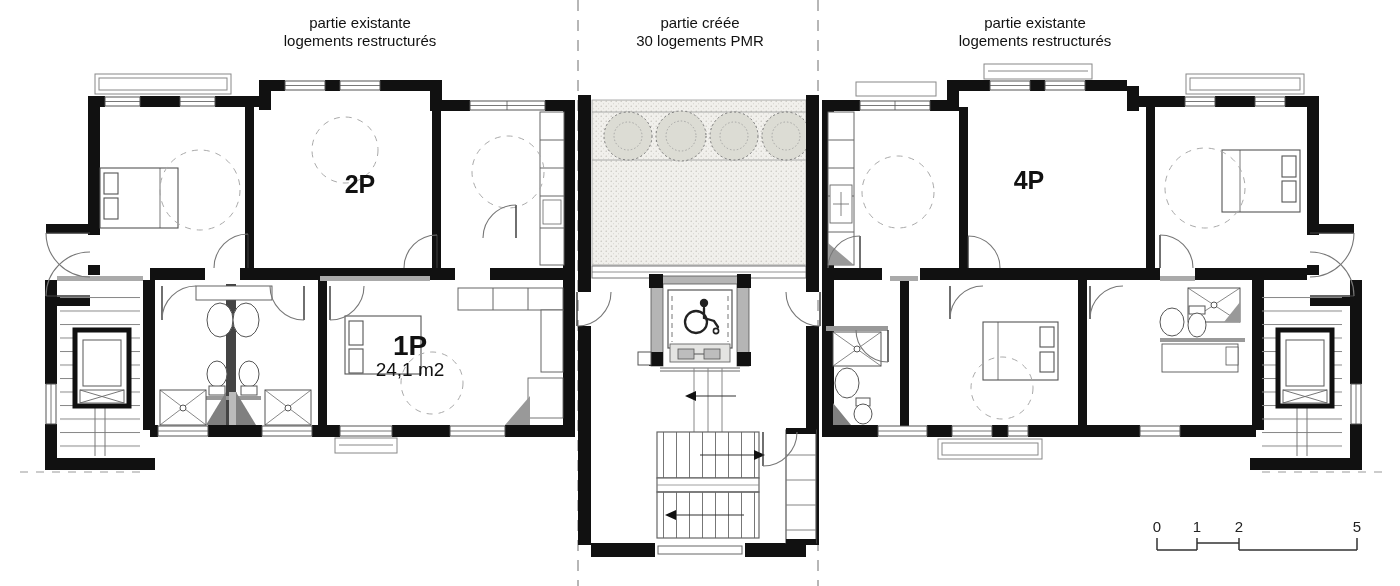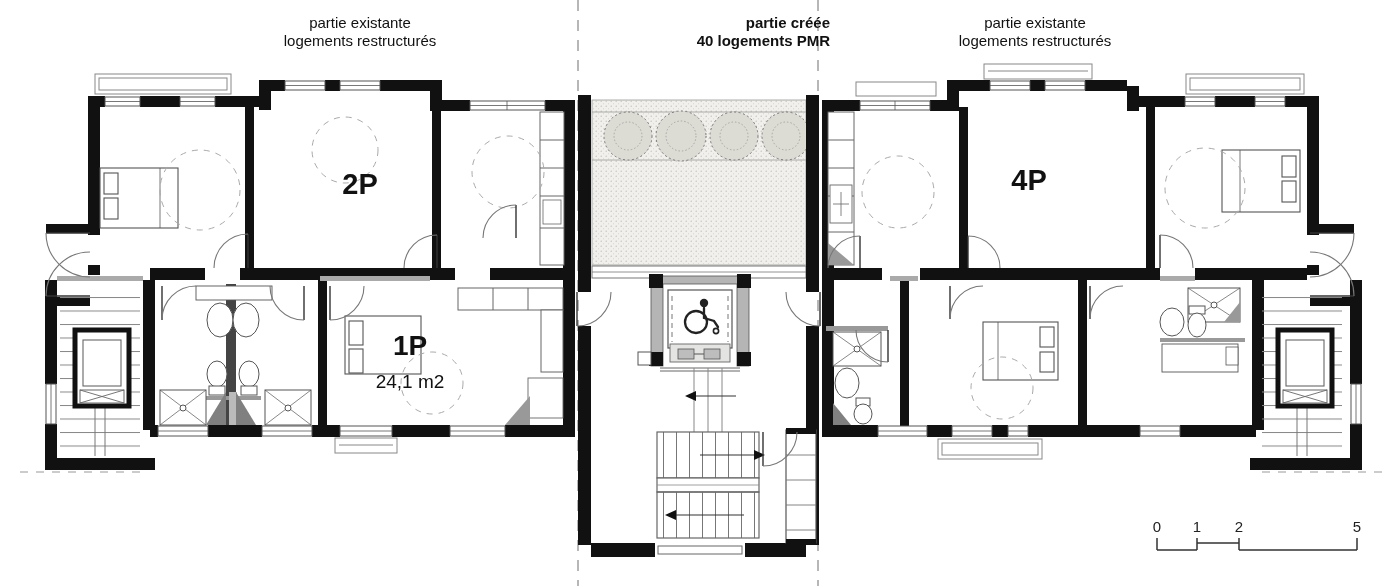--- a/index.html
+++ b/index.html
@@ -1,22 +1,22 @@
 <!DOCTYPE html>
 <html><head>
 <meta charset="utf-8">
 <style>
   html,body{margin:0;padding:0;background:#fff;}
   #stage{position:relative;width:1400px;height:586px;background:#fff;overflow:hidden;
          font-family:"Liberation Sans","DejaVu Sans",sans-serif;color:#111;padding-left:13px;}
   #plansvg{position:absolute;left:0;top:0;}
   .ann{position:absolute;text-align:center;font-size:15px;line-height:18px;color:#111;}
-  .ann.bold{font-weight:bold;text-align:right;}
+  .ann.bold{font-weight:normal;}
   .aptlabel{position:absolute;text-align:center;color:#111;}
-  .aptlabel .big{font-weight:bold;font-size:29px;line-height:24px;}
+  .aptlabel .big{font-weight:bold;font-size:25px;line-height:24px;}
   .aptlabel .area{font-size:20px;line-height:24px;margin-top:4px;}
   .tick{position:absolute;width:20px;text-align:center;font-size:15px;color:#222;}
 </style>
 </head>
 <body>
 
 <div id="stage">
 
 <svg id="plansvg" width="1400" height="586" viewBox="0 0 1400 586">
   <defs>
@@ -394,33 +394,33 @@
     <path d="M1157,550 V538 M1197,550 V538 M1239,550 V538 M1357,550 V538"></path>
   </g>
 </svg>
 
   <div class="ann" style="left:230px;top:14px;width:260px;">
     <div>partie existante</div>
     <div>logements restructurés</div>
   </div>
   <div class="ann bold" style="left:570px;top:14px;width:260px;">
     <div>partie créée</div>
-    <div>40 logements PMR</div>
+    <div>30 logements PMR</div>
   </div>
   <div class="ann" style="left:905px;top:14px;width:260px;">
     <div>partie existante</div>
     <div>logements restructurés</div>
   </div>
 
   <div class="aptlabel" style="left:290px;top:172px;width:140px;">
     <div class="big">2P</div>
   </div>
   <div class="aptlabel" style="left:335px;top:334px;width:150px;">
     <div class="big" style="font-size:28px;">1P</div>
-    <div class="area" style="font-size:19px;margin-top:12px;">24,1 m2</div>
+    <div class="area" style="font-size:19px;margin-top:0;">24,1 m2</div>
   </div>
   <div class="aptlabel" style="left:954px;top:168px;width:150px;">
     <div class="big">4P</div>
   </div>
 
   <span class="tick" style="left:1147px;top:518px;">0</span>
   <span class="tick" style="left:1187px;top:518px;">1</span>
   <span class="tick" style="left:1229px;top:518px;">2</span>
   <span class="tick" style="left:1347px;top:518px;">5</span>
 </div>

